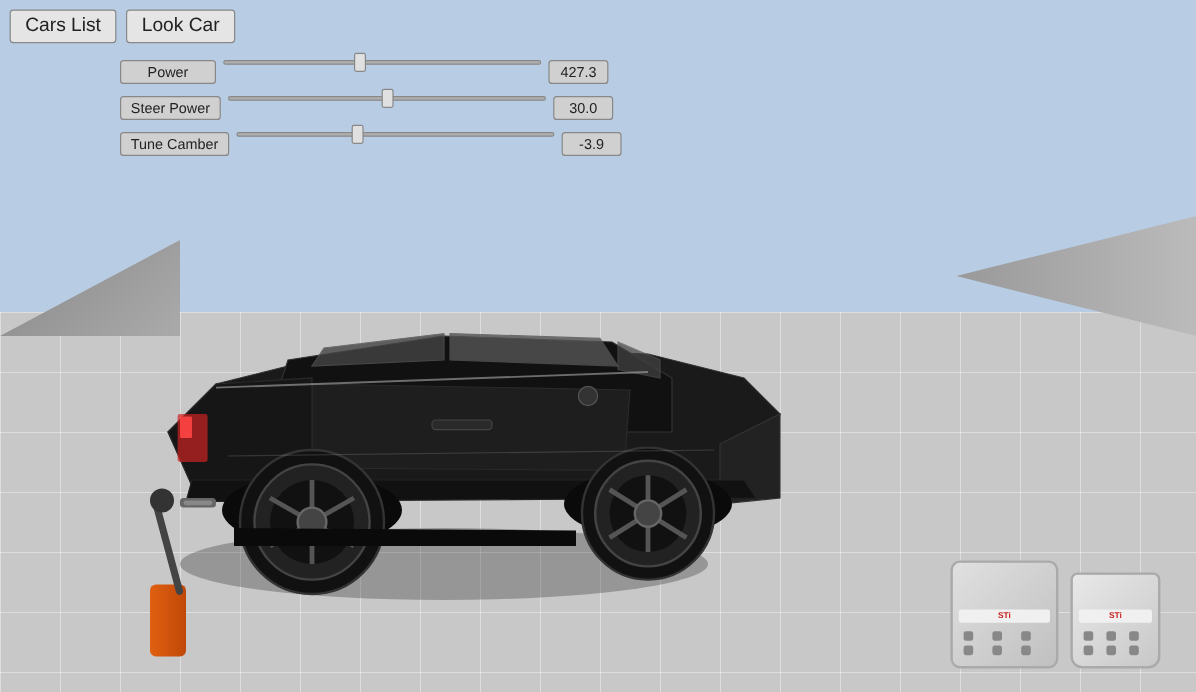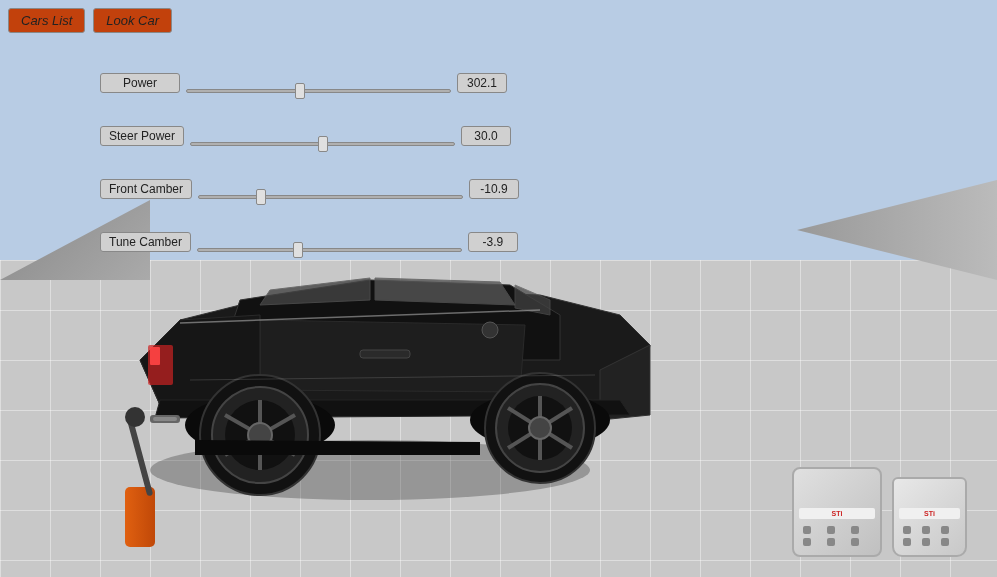--- a/index.html
+++ b/index.html
@@ -47,46 +47,44 @@
     
     .top-buttons {
       position: absolute;
       top: 8px;
       left: 8px;
       display: flex;
       gap: 8px;
     }
 
     .btn {
-      background: #c2410c;
+      background: #e5e5e5;
       border: 1px solid #888;
       border-radius: 3px;
       padding: 4px 12px;
       cursor: pointer;
-      font-size: 13px;
+      font-size: 16px;
       color: #222;
       white-space: nowrap;
-      font-style: italic;
     }
 
     
     .sliders-panel {
       position: absolute;
       top: 50px;
       left: 100px;
       display: flex;
       flex-direction: column;
       gap: 10px;
     }
 
     .slider-row {
       display: flex;
-      align-items: flex-end;
+      align-items: flex-start;
       gap: 6px;
-      margin-top: 23px;
     }
 
     .slider-label {
       background: #d0d0d0;
       border: 1px solid #888;
       border-radius: 3px;
       padding: 2px 8px;
       font-size: 12px;
       color: #222;
       text-align: center;
@@ -341,34 +339,29 @@
   <div class="top-buttons">
     <button class="btn">Cars List</button>
     <button class="btn">Look Car</button>
   </div>
 
   <div class="sliders-panel">
 
     <div class="slider-row">
       <span class="slider-label">Power</span>
       <input type="range" min="0" max="1000" value="427" style="width: 265px;">
-      <span class="slider-value">302.1</span>
+      <span class="slider-value">427.3</span>
     </div>
 
     <div class="slider-row">
       <span class="slider-label">Steer Power</span>
       <input type="range" min="0" max="100" value="50" style="width: 265px;">
       <span class="slider-value">30.0</span>
     </div>
 
-    <div class="slider-row">
-      <span class="slider-label">Front Camber</span>
-      <input type="range" min="-20" max="20" value="-11" style="width: 265px;">
-      <span class="slider-value">-10.9</span>
-    </div>
 
     <div class="slider-row">
       <span class="slider-label">Tune Camber</span>
       <input type="range" min="-20" max="20" value="-5" style="width: 265px;">
       <span class="slider-value">-3.9</span>
     </div>
   </div>
 
 </div>
 

